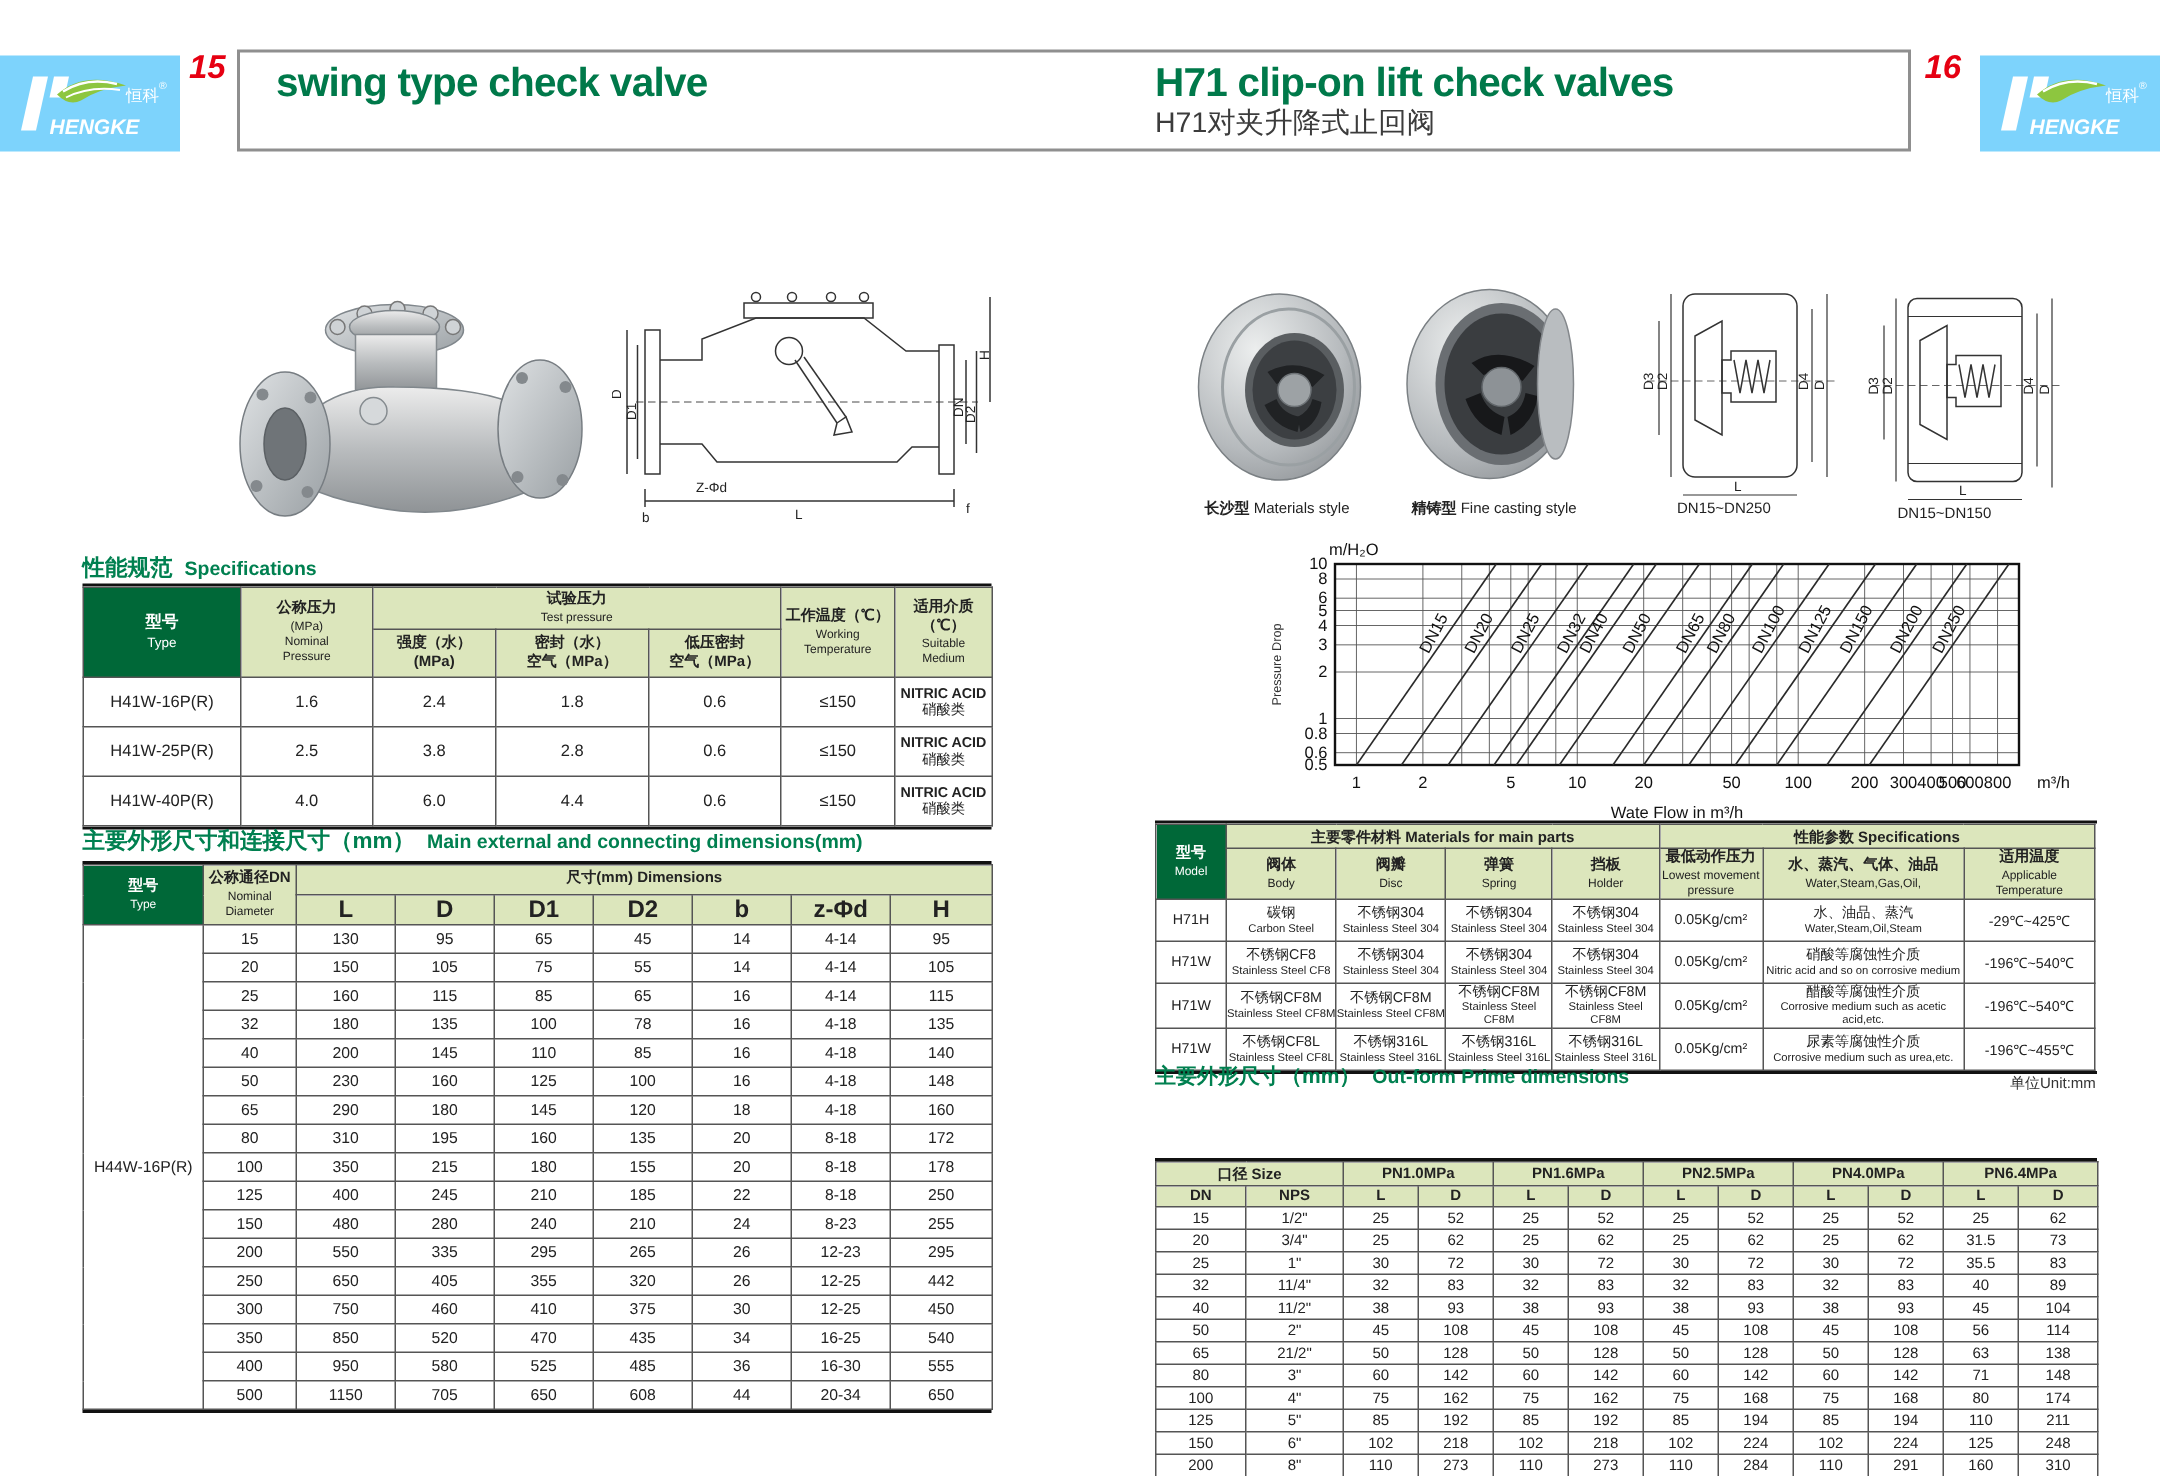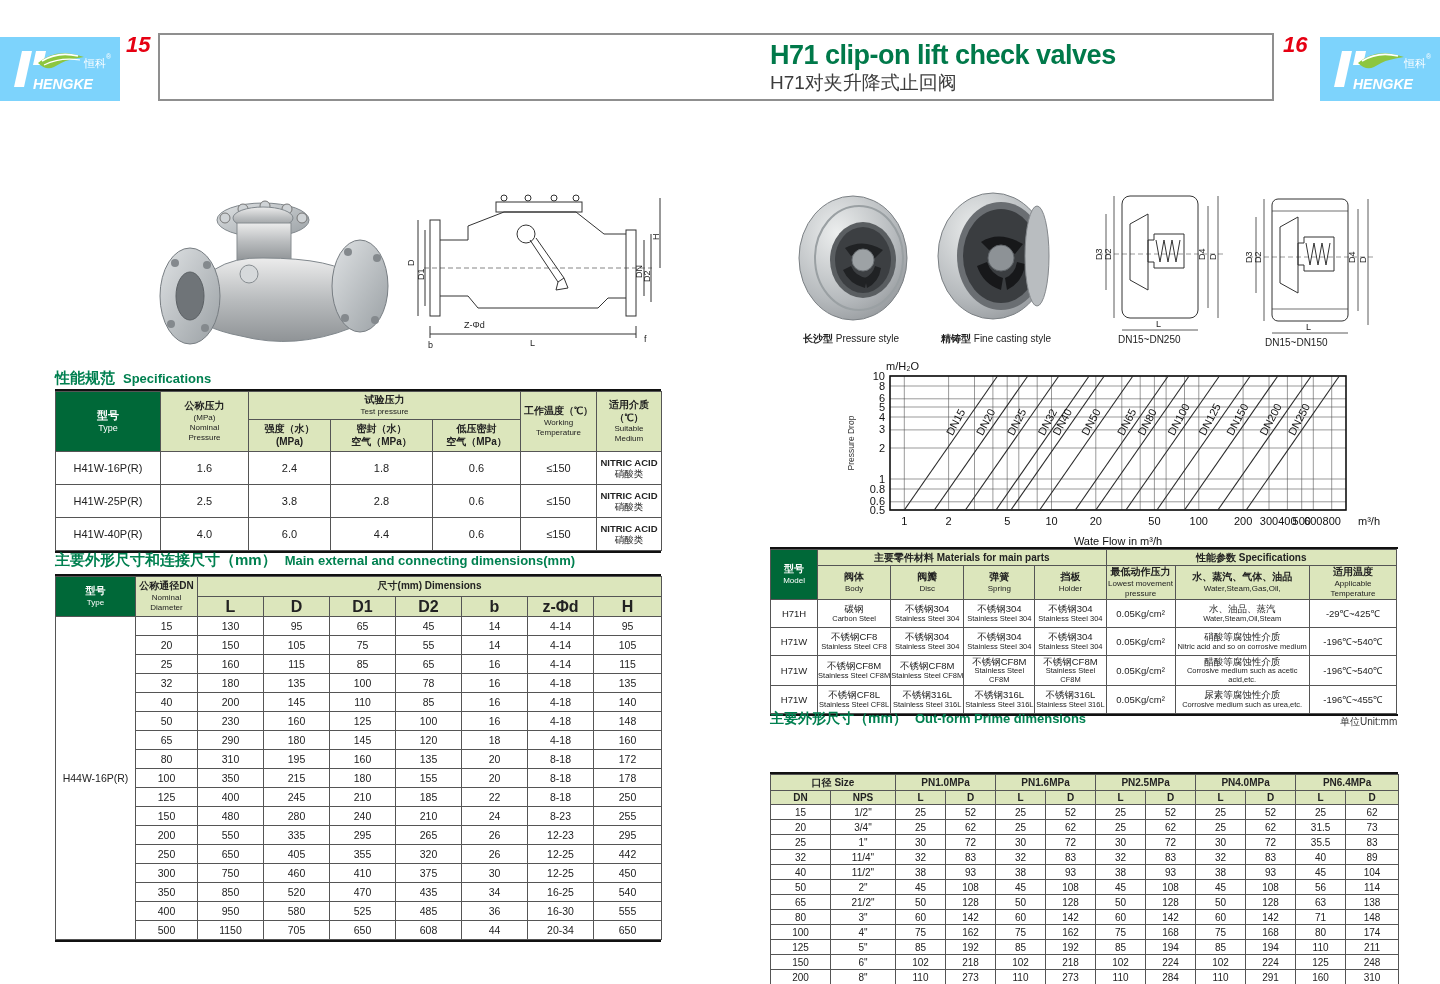--- a/index.html
+++ b/index.html
@@ -62,20 +62,21 @@
     <path d="M44 28 Q60 20 80 23" stroke="#fff" stroke-width="1.2" fill="none"></path>
     <text x="84" y="30" font-size="11" fill="#fff">恒科</text>
     <text x="106" y="22" font-size="7" fill="#fff">®</text>
     <text x="33" y="52" font-size="14" font-style="italic" font-weight="bold" fill="#fff">HENGKE</text>
   </svg>
 </div>
 
 <div class="abs pagenum" style="left:126px;top:32px">15</div>
 
 <div class="abs" style="left:184px;top:40px">
+  <div class="title-en">swing type check valve</div>
 </div>
 
 <div class="abs" style="left:770px;top:40px">
   <div class="title-en">H71 clip-on lift check valves</div>
   <div class="title-zh">H71对夹升降式止回阀</div>
 </div>
 
 <div class="abs pagenum" style="left:1283px;top:32px">16</div>
 
 <div class="abs logo-box" style="left:1320px;top:37px">
@@ -494,21 +495,21 @@
     <ellipse cx="64" cy="72" rx="44" ry="52" fill="none" stroke="#9aa0a3" stroke-width="2"></ellipse>
     <ellipse cx="68" cy="74" rx="33" ry="38" fill="#5a5e61"></ellipse>
     <ellipse cx="68" cy="74" rx="28" ry="33" fill="#3c3f42"></ellipse>
     <path d="M50 62 Q68 52 88 64 L80 72 Q68 64 56 70 Z" fill="#202224"></path>
     <path d="M48 84 Q54 98 70 102 L72 92 Q60 90 56 80 Z" fill="#202224"></path>
     <path d="M86 82 Q84 96 72 102 L70 92 Q78 88 80 80 Z" fill="#202224"></path>
     <circle cx="68" cy="74" r="11" fill="#9da2a5" stroke="#6d7276"></circle>
   </svg>
 </div>
 <div class="abs cap" style="left:803px;top:332px">
-  <span>长沙型</span> <span style="font-weight:normal">Pressure style</span>
+  <span>长沙型</span> <span style="font-weight:normal">Materials style</span>
 </div>
 
 <div class="abs" style="left:933px;top:184px">
   <svg width="130" height="150" viewBox="0 0 130 150">
     <ellipse cx="60" cy="72" rx="55" ry="63" fill="url(#ring)" stroke="#7b8084"></ellipse>
     <ellipse cx="68" cy="72" rx="44" ry="54" fill="#6a6e72"></ellipse>
     <ellipse cx="68" cy="72" rx="38" ry="47" fill="#3a3d40"></ellipse>
     <path d="M48 58 Q66 46 90 60 L82 70 Q68 60 56 66 Z" fill="#17181a"></path>
     <path d="M44 82 Q50 100 68 106 L70 94 Q58 90 54 78 Z" fill="#17181a"></path>
     <path d="M92 80 Q90 98 74 106 L72 94 Q82 90 84 78 Z" fill="#17181a"></path>

